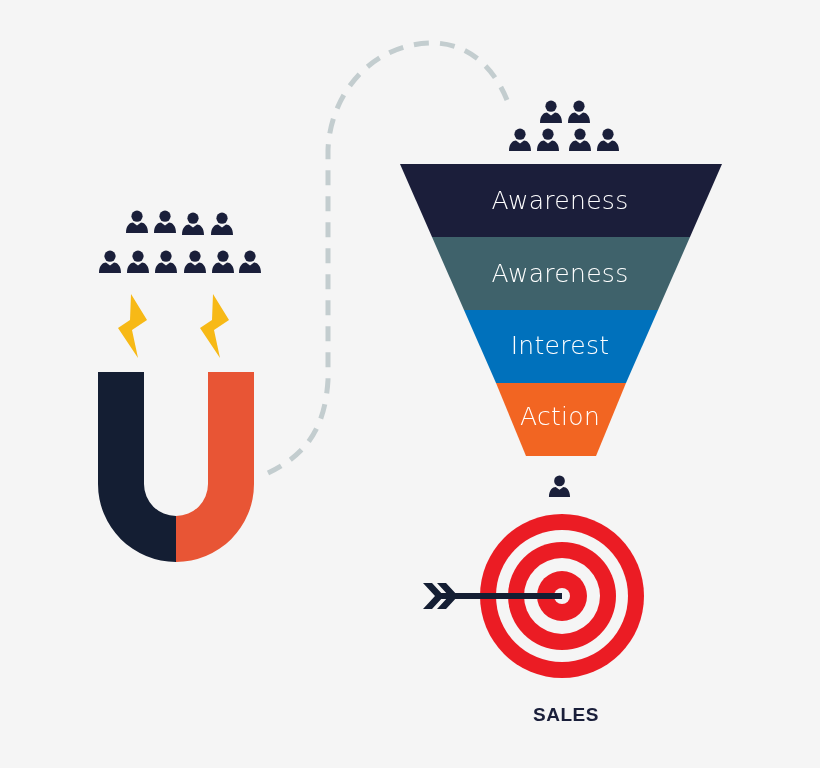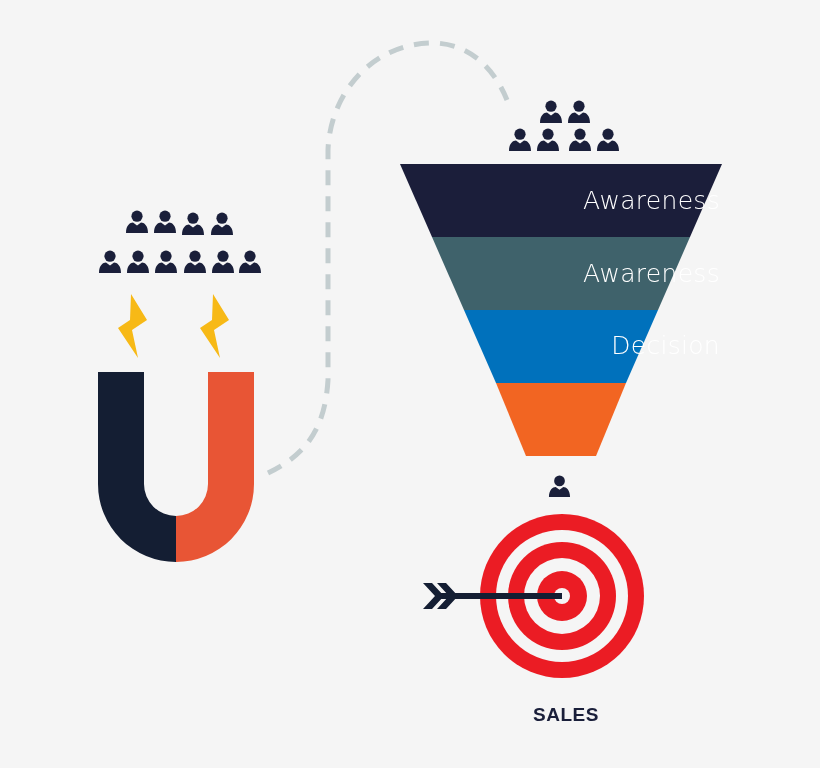--- a/index.html
+++ b/index.html
@@ -1,20 +1,20 @@
 <!DOCTYPE html>
 <html><head>
 <meta charset="utf-8">
 <style>
   html, body { margin:0; padding:0; }
   body { width:820px; height:768px; background:#f5f5f5; position:relative; overflow:hidden;
          font-family:"Liberation Sans", sans-serif; }
   .abs { position:absolute; }
   svg { display:block; }
-  .stage-label { position:absolute; left:0; width:320px; text-align:right; color:#ffffff;
+  .stage-label { position:absolute; left:0; width:320px; text-align:center; color:#ffffff;
                  font-family:"DejaVu Sans", sans-serif; font-size:25px; font-weight:300; letter-spacing:0.3px; }
   .sales { position:absolute; left:486px; top:704px; width:160px; text-align:center;
            color:#1a1f3a; font-weight:bold; font-size:19px; letter-spacing:0.5px; }
 </style>
 </head>
 <body>
 
 <svg width="0" height="0" style="position:absolute">
   <defs>
     <symbol id="person" viewBox="0 0 24 24">
@@ -68,21 +68,22 @@
 
 <div class="abs" style="left:400px;top:164px;width:322px;height:292px">
   <svg class="abs" style="left:0;top:0" width="322" height="292">
     <polygon points="0,0 322,0 290,73 32,73" fill="#1b1e3a"></polygon>
     <polygon points="32,73 290,73 258,146 64,146" fill="#3f626b"></polygon>
     <polygon points="64,146 258,146 226,219 96,219" fill="#0071bc"></polygon>
     <polygon points="96,219 226,219 196,292 126,292" fill="#f26522"></polygon>
   </svg>
   <div class="stage-label" style="top:22px">Awareness</div>
   <div class="stage-label" style="top:95px">Awareness</div>
-  <div class="stage-label" style="top:167px">Decision</div>
+  <div class="stage-label" style="top:167px">Interest</div>
+  <div class="stage-label" style="top:238px">Action</div>
 </div>
 
 <svg class="abs" style="left:548px;top:473px" width="23" height="25" fill="#1a1f3a">
   <use href="#person" x="0" y="0" width="23" height="25"></use>
 </svg>
 
 <svg class="abs" style="left:420px;top:505px" width="235" height="185">
   <circle cx="142" cy="91" r="82" fill="#eb1c24"></circle>
   <circle cx="142" cy="91" r="66" fill="#f5f5f5"></circle>
   <circle cx="142" cy="91" r="54" fill="#eb1c24"></circle>

